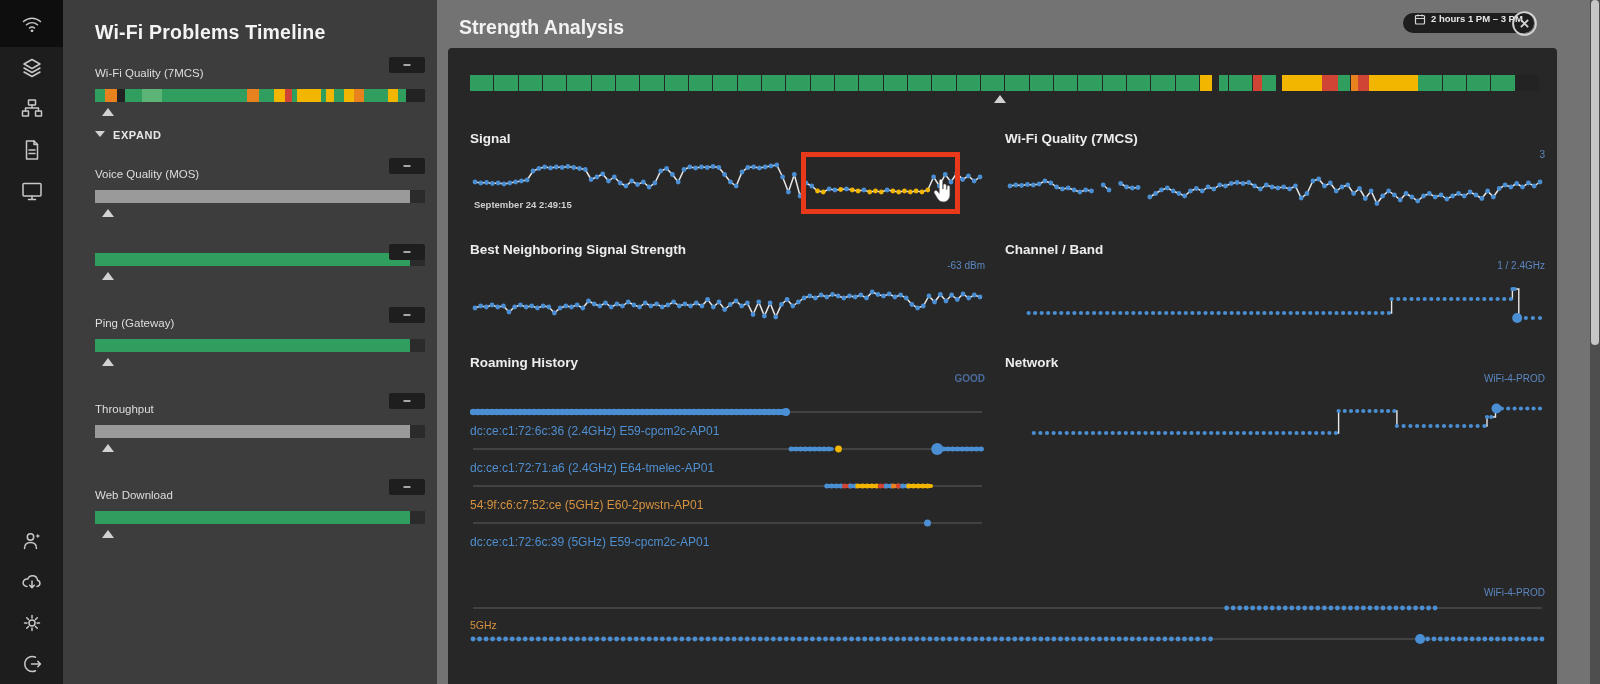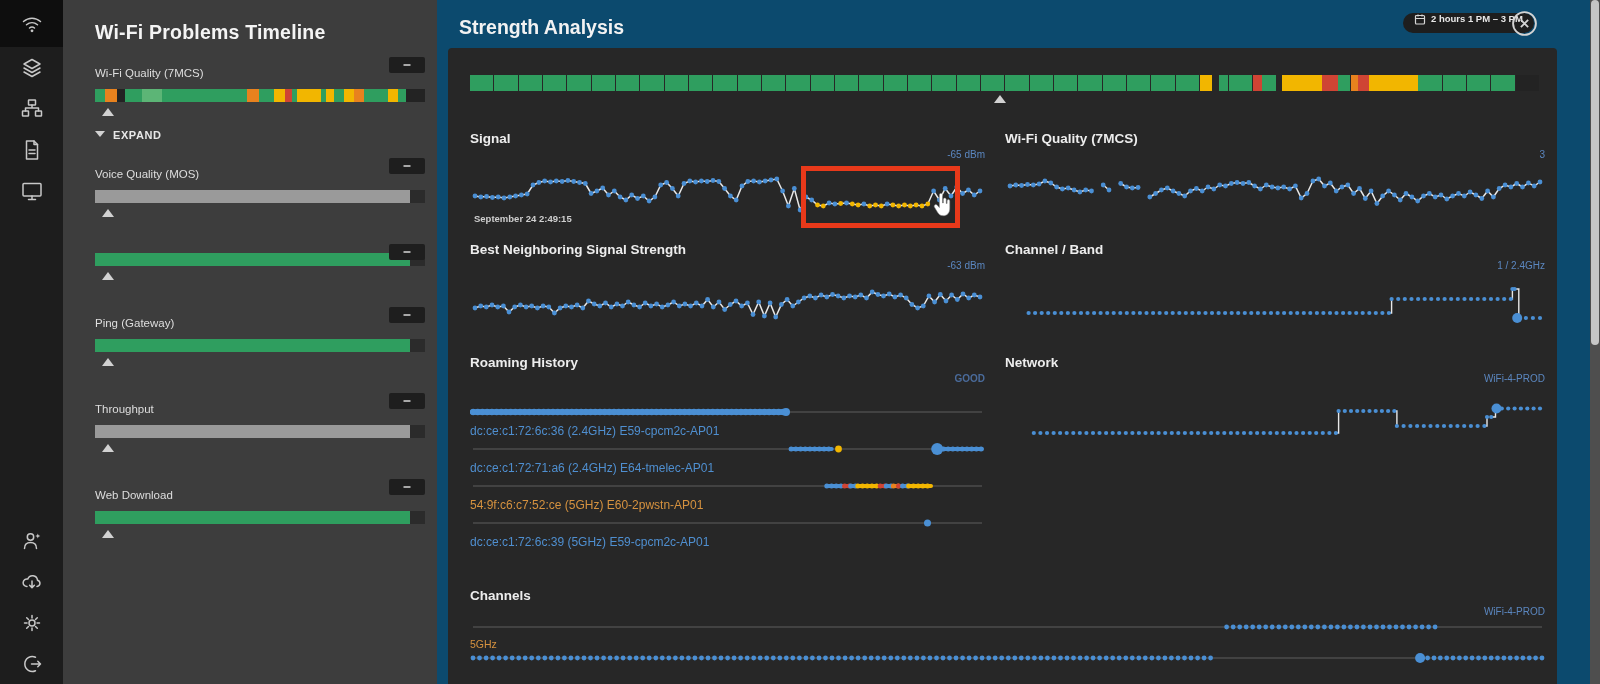--- a/index.html
+++ b/index.html
@@ -1,17 +1,17 @@
 <!DOCTYPE html>
 <html style="--value-blue: #5b87c0; --link-blue: #4f8fd0; --label-orange: #d6923f; --rating-blue: #4a6b9b; --sel-red: #e8391a;"><head>
 <meta charset="utf-8">
 <style>
   html,body{margin:0;padding:0;width:1600px;height:684px;overflow:hidden;
     background:#3d3d3d;font-family:"Liberation Sans",sans-serif;color:#e6e6e6;}
-  .screen{position:relative;width:1600px;height:684px;overflow:hidden;background:#0c4a6e;}
+  .screen{position:relative;width:1600px;height:684px;overflow:hidden;background:#737373;}
 
   
   .rail{position:absolute;left:0;top:0;width:63px;height:100%;background:#1d1d1d;
     display:flex;flex-direction:column;align-items:center;}
   .rail .icon{width:63px;height:41px;display:flex;align-items:center;justify-content:center;}
   .rail .icon.active{background:#0e0e0e;height:47px;}
   .rail .icon svg{stroke:#c8c8c8;fill:none;stroke-width:1.5;stroke-linecap:round;stroke-linejoin:round;}
   .rail .spacer{flex:1;}
 
   
@@ -302,21 +302,20 @@
         <div class="rseg" style="flex-grow: 1; background: rgb(35, 35, 35); margin-right: 1px;"></div>
       </div>
     <div class="marker-row">
       <div class="tri-up" id="roaming-marker" style="left: 49%;"></div>
     </div>
 
     <div class="grid">
 
       <div class="cell">
         <div class="ctitle">Signal</div>
-        <span class="cval">-65 dBm</span>
         <div class="chart-wrap">
           <svg class="chart" id="chart-signal" width="515" height="58">
               <polyline fill="none" stroke="#e8e8e8" stroke-width="1.5" points="5.0,33.0 10.8,34.0 16.6,33.5 22.4,34.5 28.2,34.0 34.0,35.0 39.8,34.0 45.6,33.0 51.4,32.0 57.2,31.0 63.0,22.0 68.9,19.5 74.7,18.0 80.5,19.0 86.3,18.0 92.1,18.5 97.9,17.5 103.7,18.5 109.5,19.5 115.3,20.5 121.1,30.5 126.9,28.0 132.7,25.0 138.5,32.0 144.3,28.0 150.1,34.0 155.9,37.0 161.7,32.0 167.5,35.5 173.3,33.0 179.1,38.0 184.9,34.0 190.7,22.0 196.6,19.5 202.4,25.5 208.2,33.0 214.0,20.5 219.8,18.0 225.6,19.0 231.4,18.0 237.2,18.5 243.0,17.5 248.8,18.5 254.6,25.5 260.4,33.0 266.2,37.0 272.0,23.0 277.8,18.5 283.6,18.0 289.4,19.0 295.2,18.0 301.0,17.0 306.8,16.0 312.6,28.0 318.4,43.0 324.3,25.5 330.1,47.0 335.9,34.0 341.7,37.0 347.5,42.0 353.3,43.0 359.1,40.0 364.9,41.0 370.7,40.5 376.5,40.0 382.3,41.0 388.1,42.0 393.9,41.0 399.7,43.0 405.5,42.0 411.3,43.0 417.1,41.0 422.9,42.0 428.7,43.0 434.5,42.0 440.3,43.0 446.1,42.0 452.0,43.0 457.8,41.0 463.6,28.0 469.4,37.0 475.2,25.5 481.0,33.0 486.8,24.0 492.6,30.5 498.4,27.0 504.2,32.0 510.0,28.0"></polyline>
               <circle cx="5.0" cy="33.0" r="2.4" fill="#4a8fd4"></circle>
               <circle cx="10.8" cy="34.0" r="2.4" fill="#4a8fd4"></circle>
               <circle cx="16.6" cy="33.5" r="2.4" fill="#4a8fd4"></circle>
               <circle cx="22.4" cy="34.5" r="2.4" fill="#4a8fd4"></circle>
               <circle cx="28.2" cy="34.0" r="2.4" fill="#4a8fd4"></circle>
               <circle cx="34.0" cy="35.0" r="2.4" fill="#4a8fd4"></circle>
               <circle cx="39.8" cy="34.0" r="2.4" fill="#4a8fd4"></circle>
@@ -847,21 +846,20 @@
               <circle cx="522.3" cy="15.5" r="2.1" fill="#4a8fd4"></circle>
               <circle cx="528.6" cy="15.5" r="2.1" fill="#4a8fd4"></circle>
               <circle cx="535.0" cy="15.5" r="2.1" fill="#4a8fd4"></circle>
               <circle cx="491.5" cy="15.5" r="5" fill="#4a8fd4"></circle>
             </svg>
         </div>
       </div>
     </div>
 
     <div class="channels">
-      <div class="ctitle">Channels</div>
       <span class="cval">WiFi-4-PROD</span>
       <div id="channel-rows">
           <div style="margin-top: 2px;"><svg width="1075" height="14">
               <line x1="3" y1="7" x2="1072" y2="7" stroke="#5e5e5e" stroke-width="1.2"></line>
               <circle cx="756.6" cy="7" r="2.4" fill="#4a8fd4"></circle>
               <circle cx="763.2" cy="7" r="2.4" fill="#4a8fd4"></circle>
               <circle cx="769.7" cy="7" r="2.4" fill="#4a8fd4"></circle>
               <circle cx="776.2" cy="7" r="2.4" fill="#4a8fd4"></circle>
               <circle cx="782.7" cy="7" r="2.4" fill="#4a8fd4"></circle>
               <circle cx="789.2" cy="7" r="2.4" fill="#4a8fd4"></circle>

